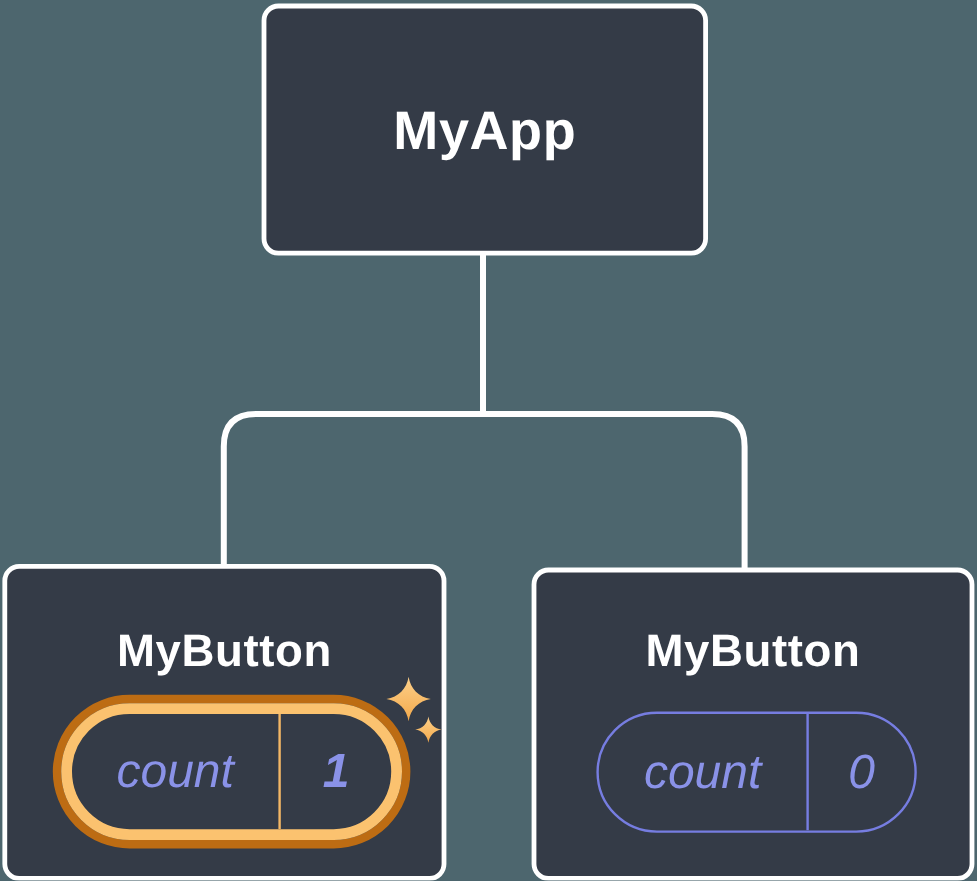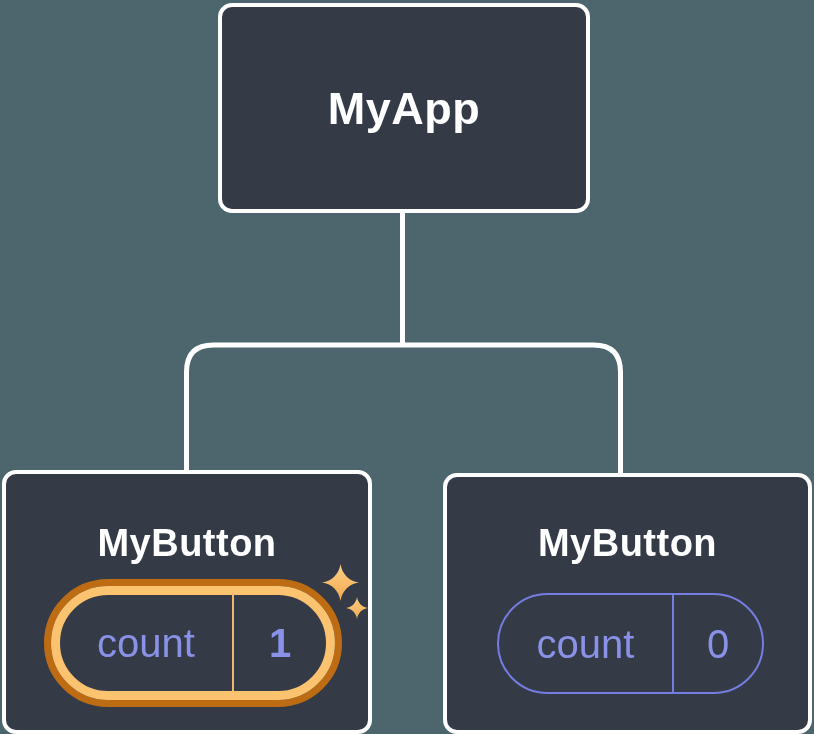--- a/index.html
+++ b/index.html
@@ -88,20 +88,21 @@
     align-items: stretch;
     overflow: hidden;
   }
   .cell {
     display: flex;
     align-items: center;
     justify-content: center;
     color: #8a92e8;
     font-size: 40px;
     line-height: 1;
+    font-style: italic;
   }
   .cell.key-left  { width: 172px; }
   .cell.val-left  { flex: 1; font-weight: 700; }
   .cell.key-right { width: 173px; }
   .cell.val-right { flex: 1; }
   .divider {
     width: 2px;
     align-self: stretch;
   }
   .divider.orange { background: #f3b765; }

